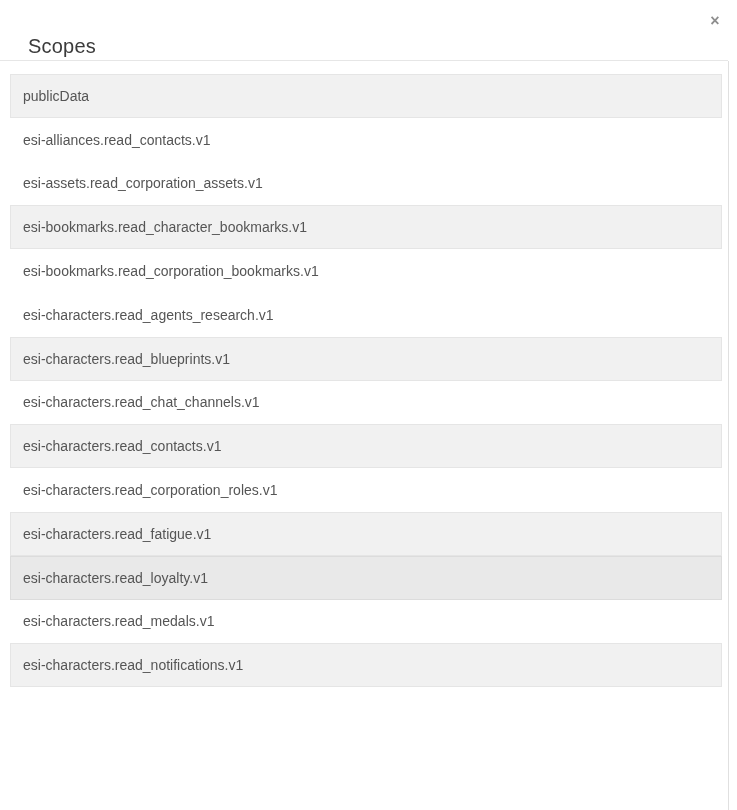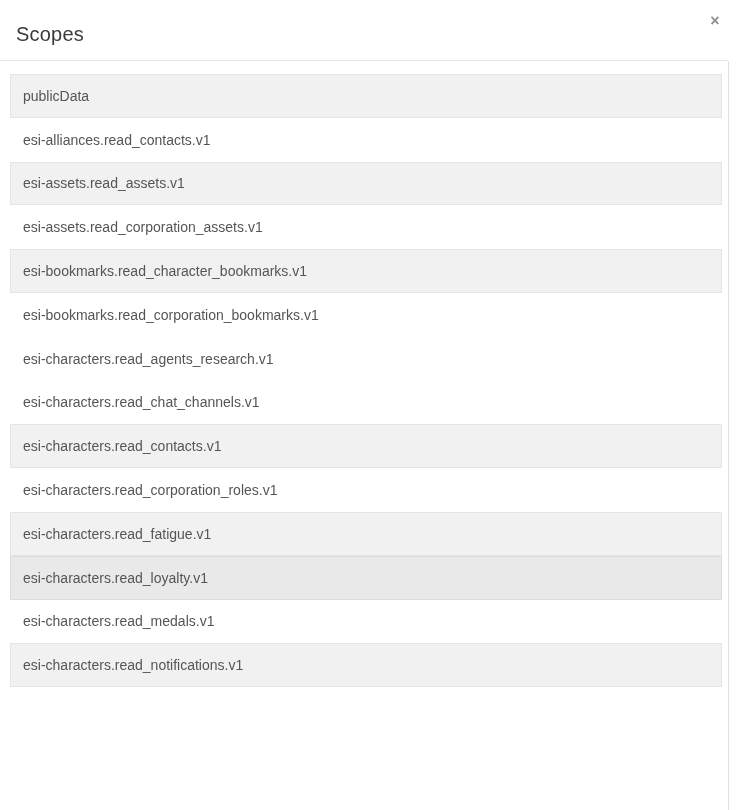--- a/index.html
+++ b/index.html
@@ -19,21 +19,21 @@
     inset: 0;
   }
   .modal-header {
     position: relative;
     width: 728px;
     height: 61px;
     box-sizing: border-box;
     border-bottom: 1px solid var(--divider, #e6e6e6);
   }
   .modal-title {
-    margin: 4px;
+    margin: 16px;
     position: absolute;
     left: 12px;
     top: 19px;
     font-size: 20px;
     font-weight: 400;
     color: var(--title-text, #3b3b3b);
     letter-spacing: 0.2px;
   }
   .close-btn {
     position: absolute;
@@ -96,34 +96,34 @@
     <button class="close-btn">×</button>
   </div>
   <div class="modal-body">
     <div class="scope-list" id="scope-list">
         <div class="scope-row striped">
           <span class="scope-label">publicData</span>
         </div>
         <div class="scope-row">
           <span class="scope-label">esi-alliances.read_contacts.v1</span>
         </div>
-        <div class="scope-row striped">
-          <span class="scope-label">esi-assets.read_assets.v1</span>
-        </div>
         <div class="scope-row">
           <span class="scope-label">esi-assets.read_corporation_assets.v1</span>
         </div>
         <div class="scope-row striped">
           <span class="scope-label">esi-bookmarks.read_character_bookmarks.v1</span>
         </div>
         <div class="scope-row">
           <span class="scope-label">esi-bookmarks.read_corporation_bookmarks.v1</span>
         </div>
         <div class="scope-row">
           <span class="scope-label">esi-characters.read_agents_research.v1</span>
+        </div>
+        <div class="scope-row striped">
+          <span class="scope-label">esi-characters.read_blueprints.v1</span>
         </div>
         <div class="scope-row">
           <span class="scope-label">esi-characters.read_chat_channels.v1</span>
         </div>
         <div class="scope-row striped">
           <span class="scope-label">esi-characters.read_contacts.v1</span>
         </div>
         <div class="scope-row">
           <span class="scope-label">esi-characters.read_corporation_roles.v1</span>
         </div>

